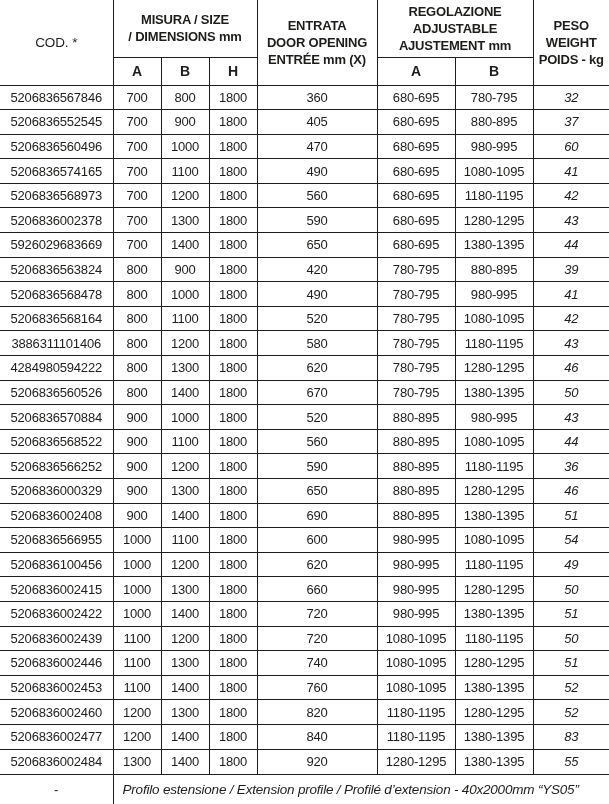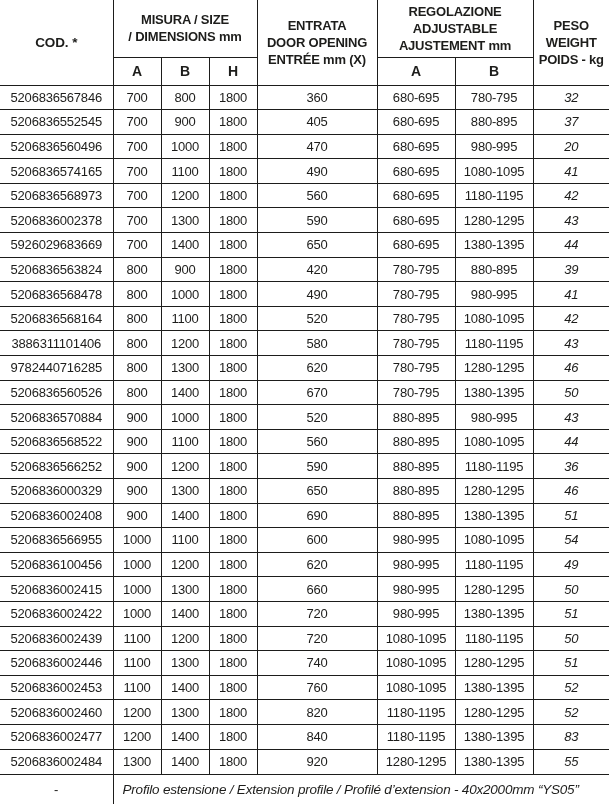--- a/index.html
+++ b/index.html
@@ -41,21 +41,21 @@
   tfoot tr           { height: 30px; }
 
   th.group {
     font-weight: bold;
     font-size: 13px;
     line-height: 1.32;
     white-space: pre-line;
     letter-spacing: -0.2px;
   }
   th.cod-header {
-    font-weight: bold;
+    font-weight: normal;
     font-size: 13.5px;
     letter-spacing: -0.1px;
   }
   th.sub {
     font-weight: bold;
     font-size: 14px;
   }
   tbody td {
     font-size: 13px;
     font-weight: normal;
@@ -133,21 +133,21 @@
           <td>37</td>
         </tr>
         <tr>
           <td>5206836560496</td>
           <td>700</td>
           <td>1000</td>
           <td>1800</td>
           <td>470</td>
           <td>680-695</td>
           <td>980-995</td>
-          <td>20</td>
+          <td>60</td>
         </tr>
         <tr>
           <td>5206836574165</td>
           <td>700</td>
           <td>1100</td>
           <td>1800</td>
           <td>490</td>
           <td>680-695</td>
           <td>1080-1095</td>
           <td>41</td>
@@ -216,21 +216,21 @@
           <td>3886311101406</td>
           <td>800</td>
           <td>1200</td>
           <td>1800</td>
           <td>580</td>
           <td>780-795</td>
           <td>1180-1195</td>
           <td>43</td>
         </tr>
         <tr>
-          <td>9782440716285</td>
+          <td>4284980594222</td>
           <td>800</td>
           <td>1300</td>
           <td>1800</td>
           <td>620</td>
           <td>780-795</td>
           <td>1280-1295</td>
           <td>46</td>
         </tr>
         <tr>
           <td>5206836560526</td>

